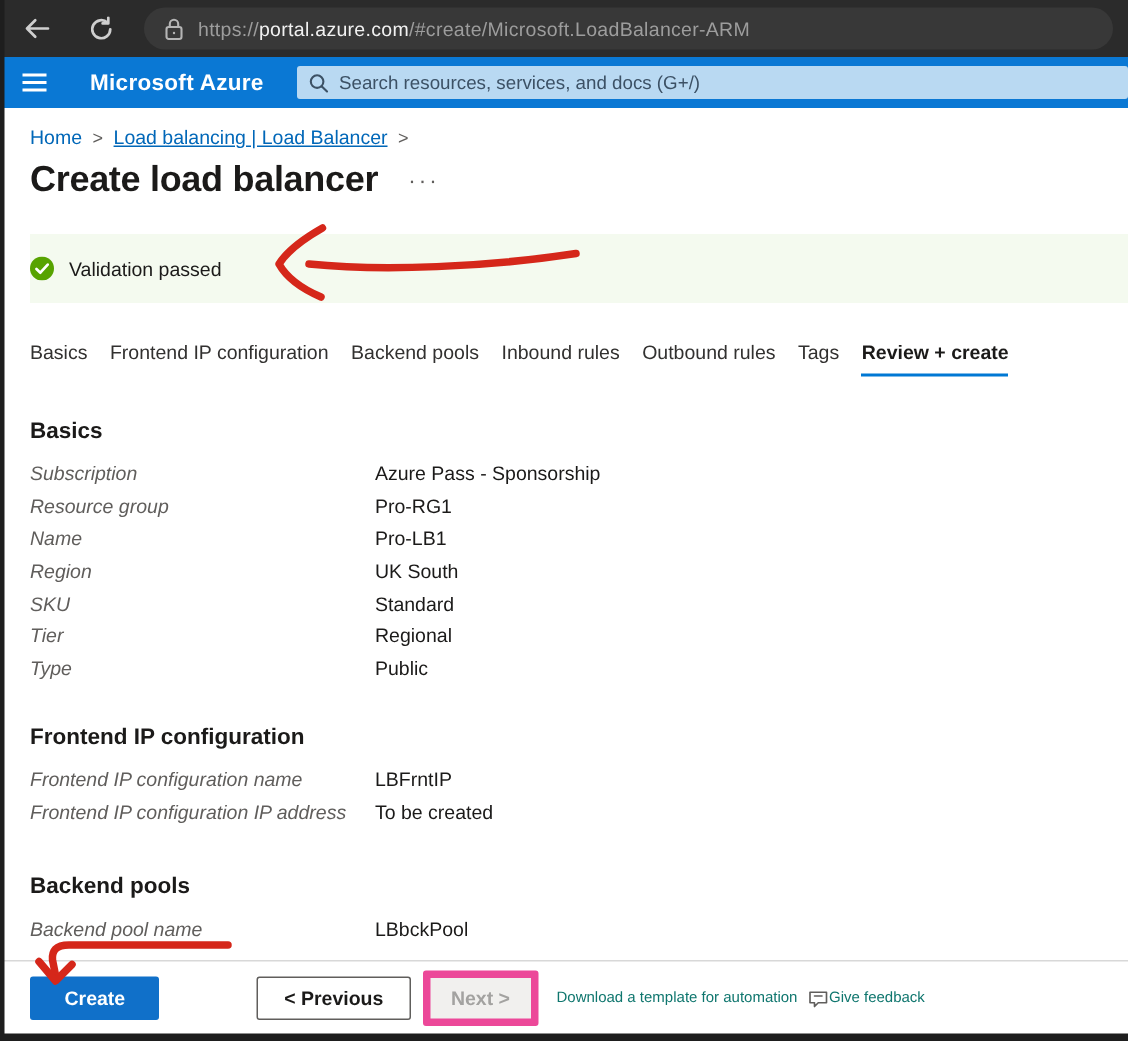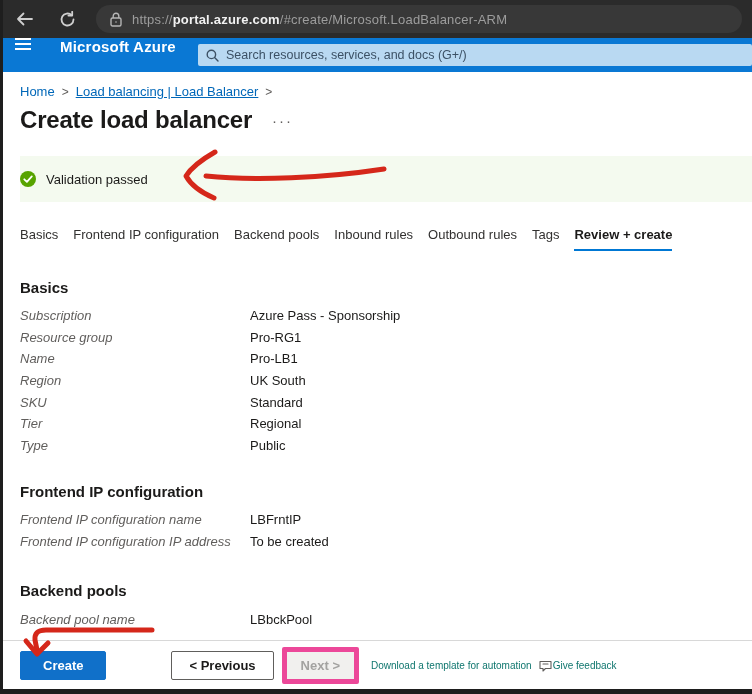--- a/index.html
+++ b/index.html
@@ -23,26 +23,26 @@
     color:#cfcfcf; font-size:17px; border-radius:50%; cursor:pointer; flex:0 0 auto;
   }
   .chrome .nav-btn svg { display:block; }
   .url-pill {
     flex:1; height:28px; margin-left:14px; background:#383838; border-radius:14px;
     display:flex; align-items:center; padding:0 14px; overflow:hidden;
   }
   .url-pill .lock { margin-right:10px; display:flex; }
   .url-text { font-size:13px; white-space:nowrap; letter-spacing:.2px; }
   .url-text .dim { color:#9d9d9d; }
-  .url-text .domain { color:#f1f1f1; font-weight:700; }
+  .url-text .domain { color:#f1f1f1; font-weight:400; }
 
   
   .azure-bar {
     position:absolute; top:38px; left:0; right:0; height:34px;
-    background:#0a78d4; display:flex; 
+    background:#0a78d4; display:flex; align-items:center;
   }
   .burger { width:46px; display:flex; flex-direction:column; gap:3px; align-items:center; cursor:pointer; }
   .burger i { display:block; width:16px; height:2px; background:#ffffff; }
   .brand { color:#ffffff; font-size:15px; font-weight:700; margin-left:14px; letter-spacing:.2px; white-space:nowrap; }
   .search-wrap {
     position:absolute; left:198px; right:0; top:6px; height:22px;
     background:#b9d9f2; border-radius:2px; display:flex; align-items:center; padding:0 8px;
   }
   .search-wrap svg { flex:0 0 auto; margin-right:7px; }
   .search-wrap input {

